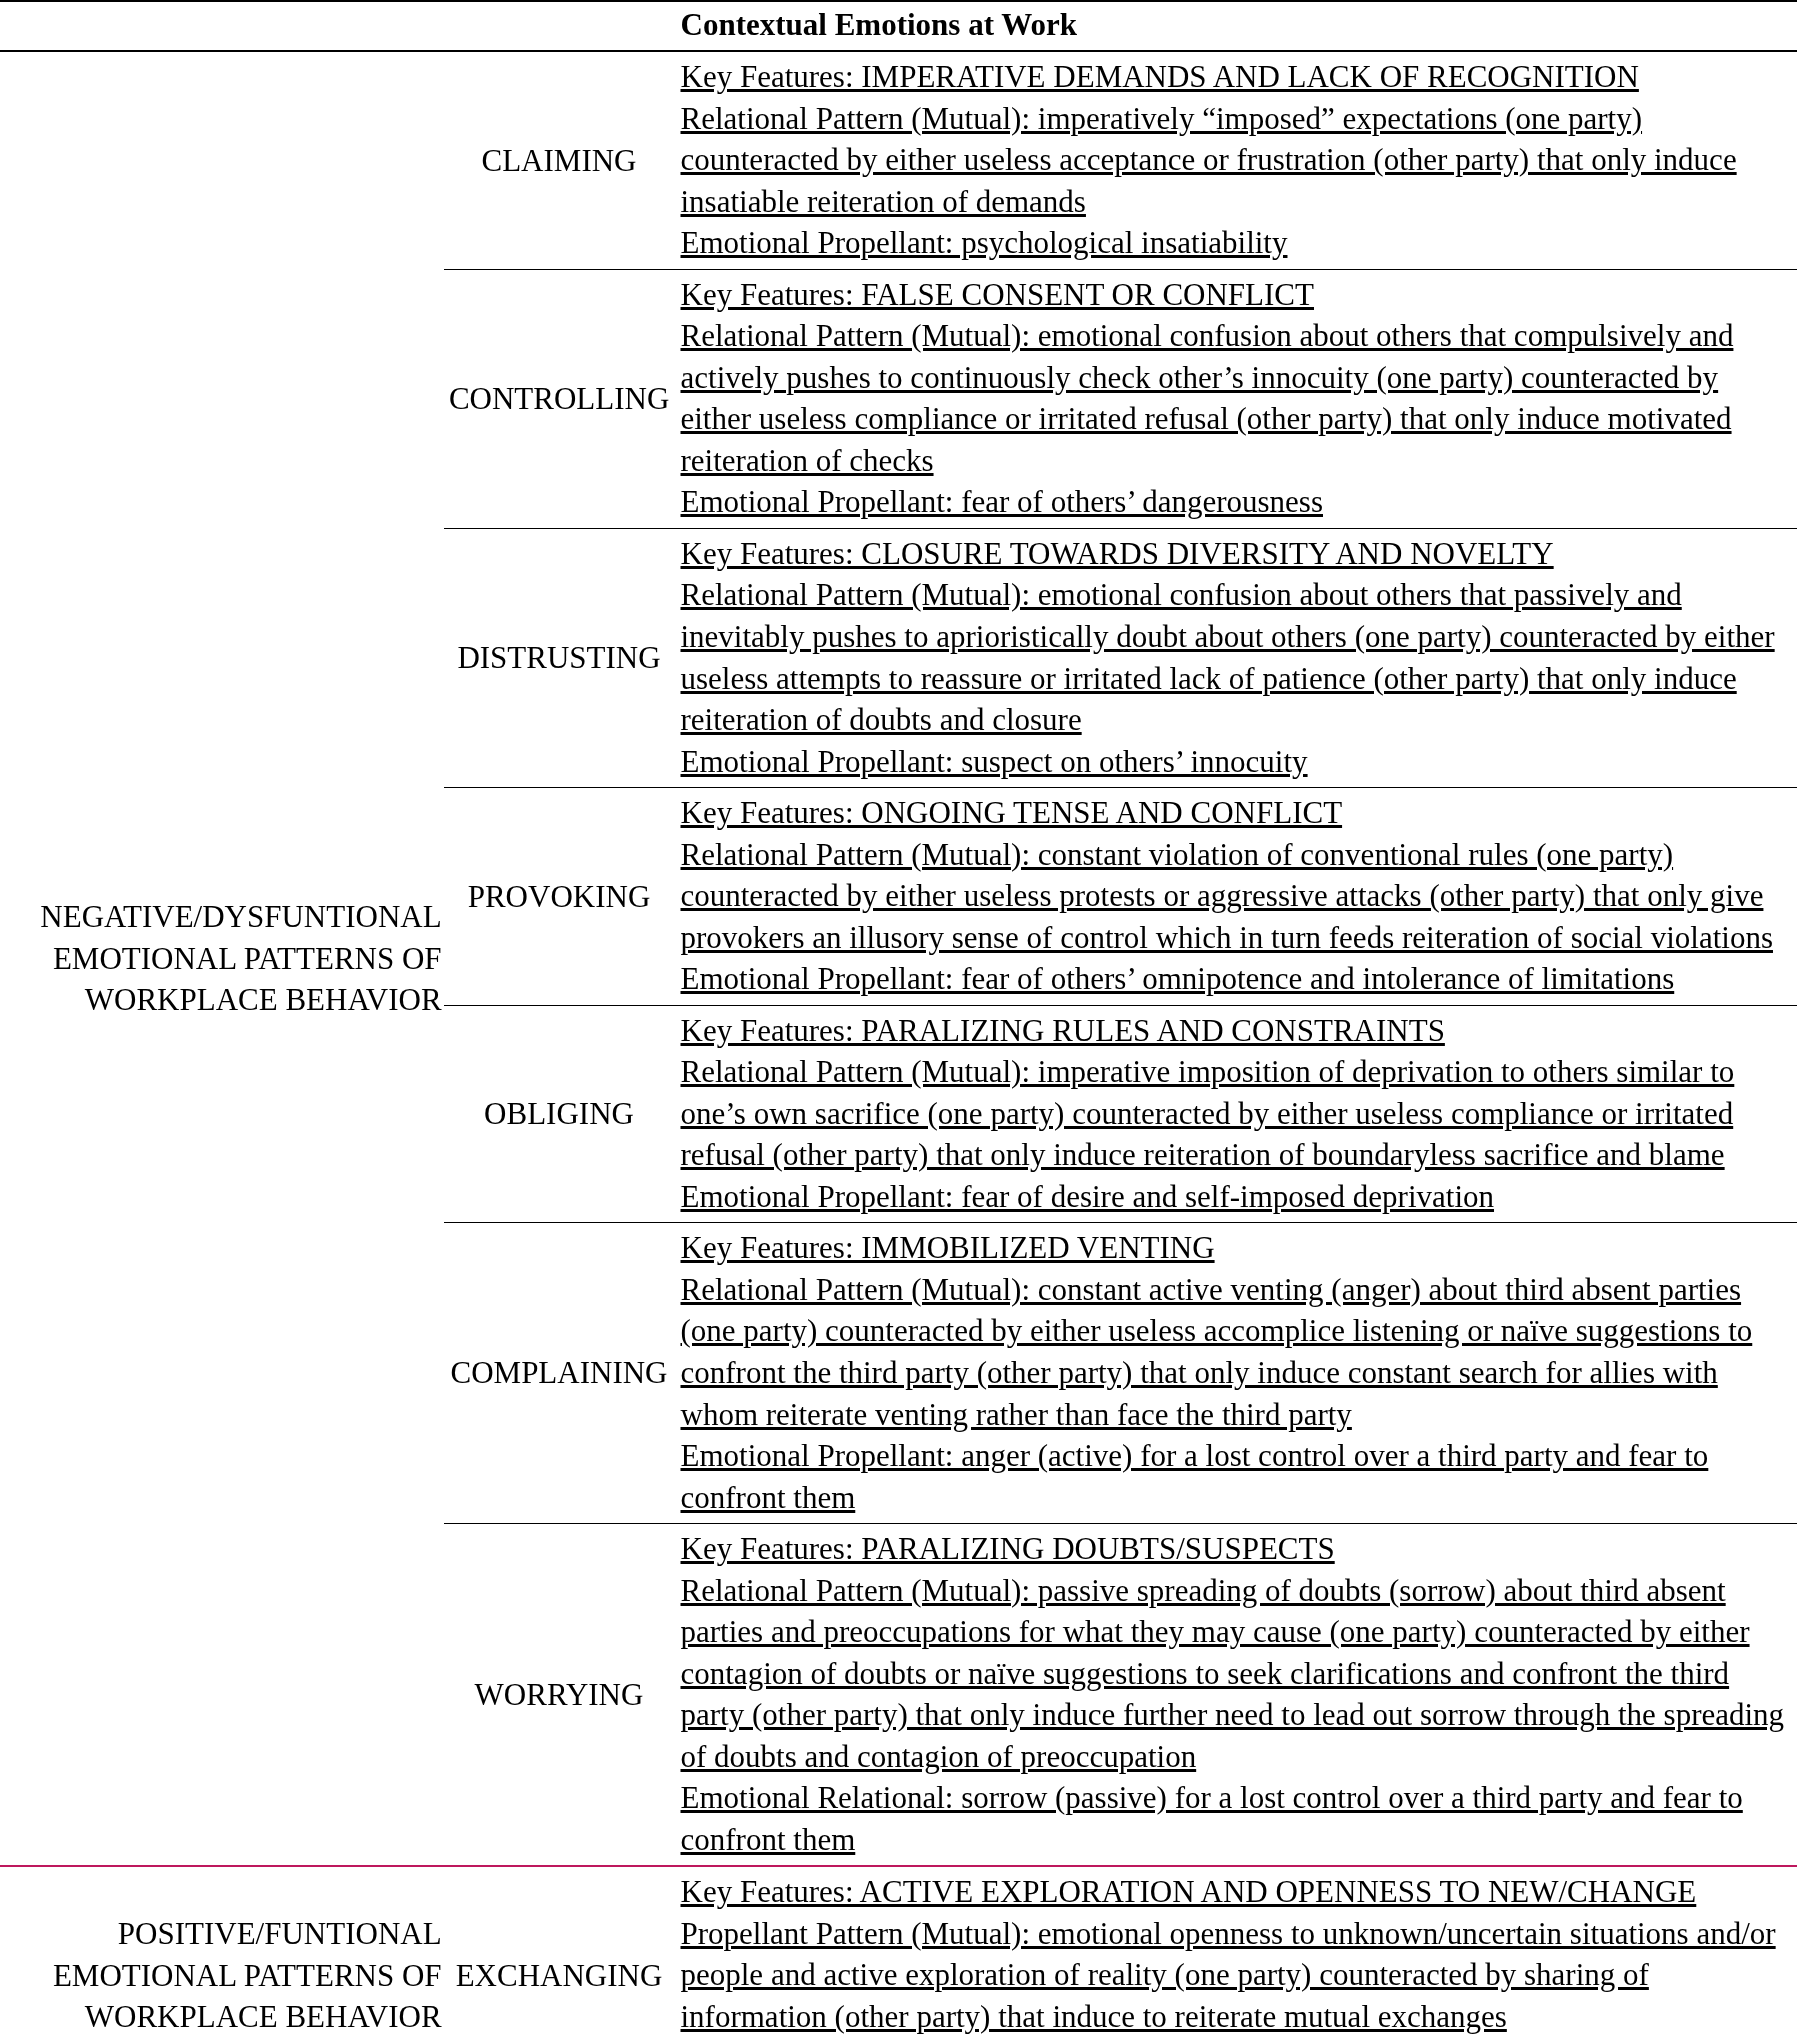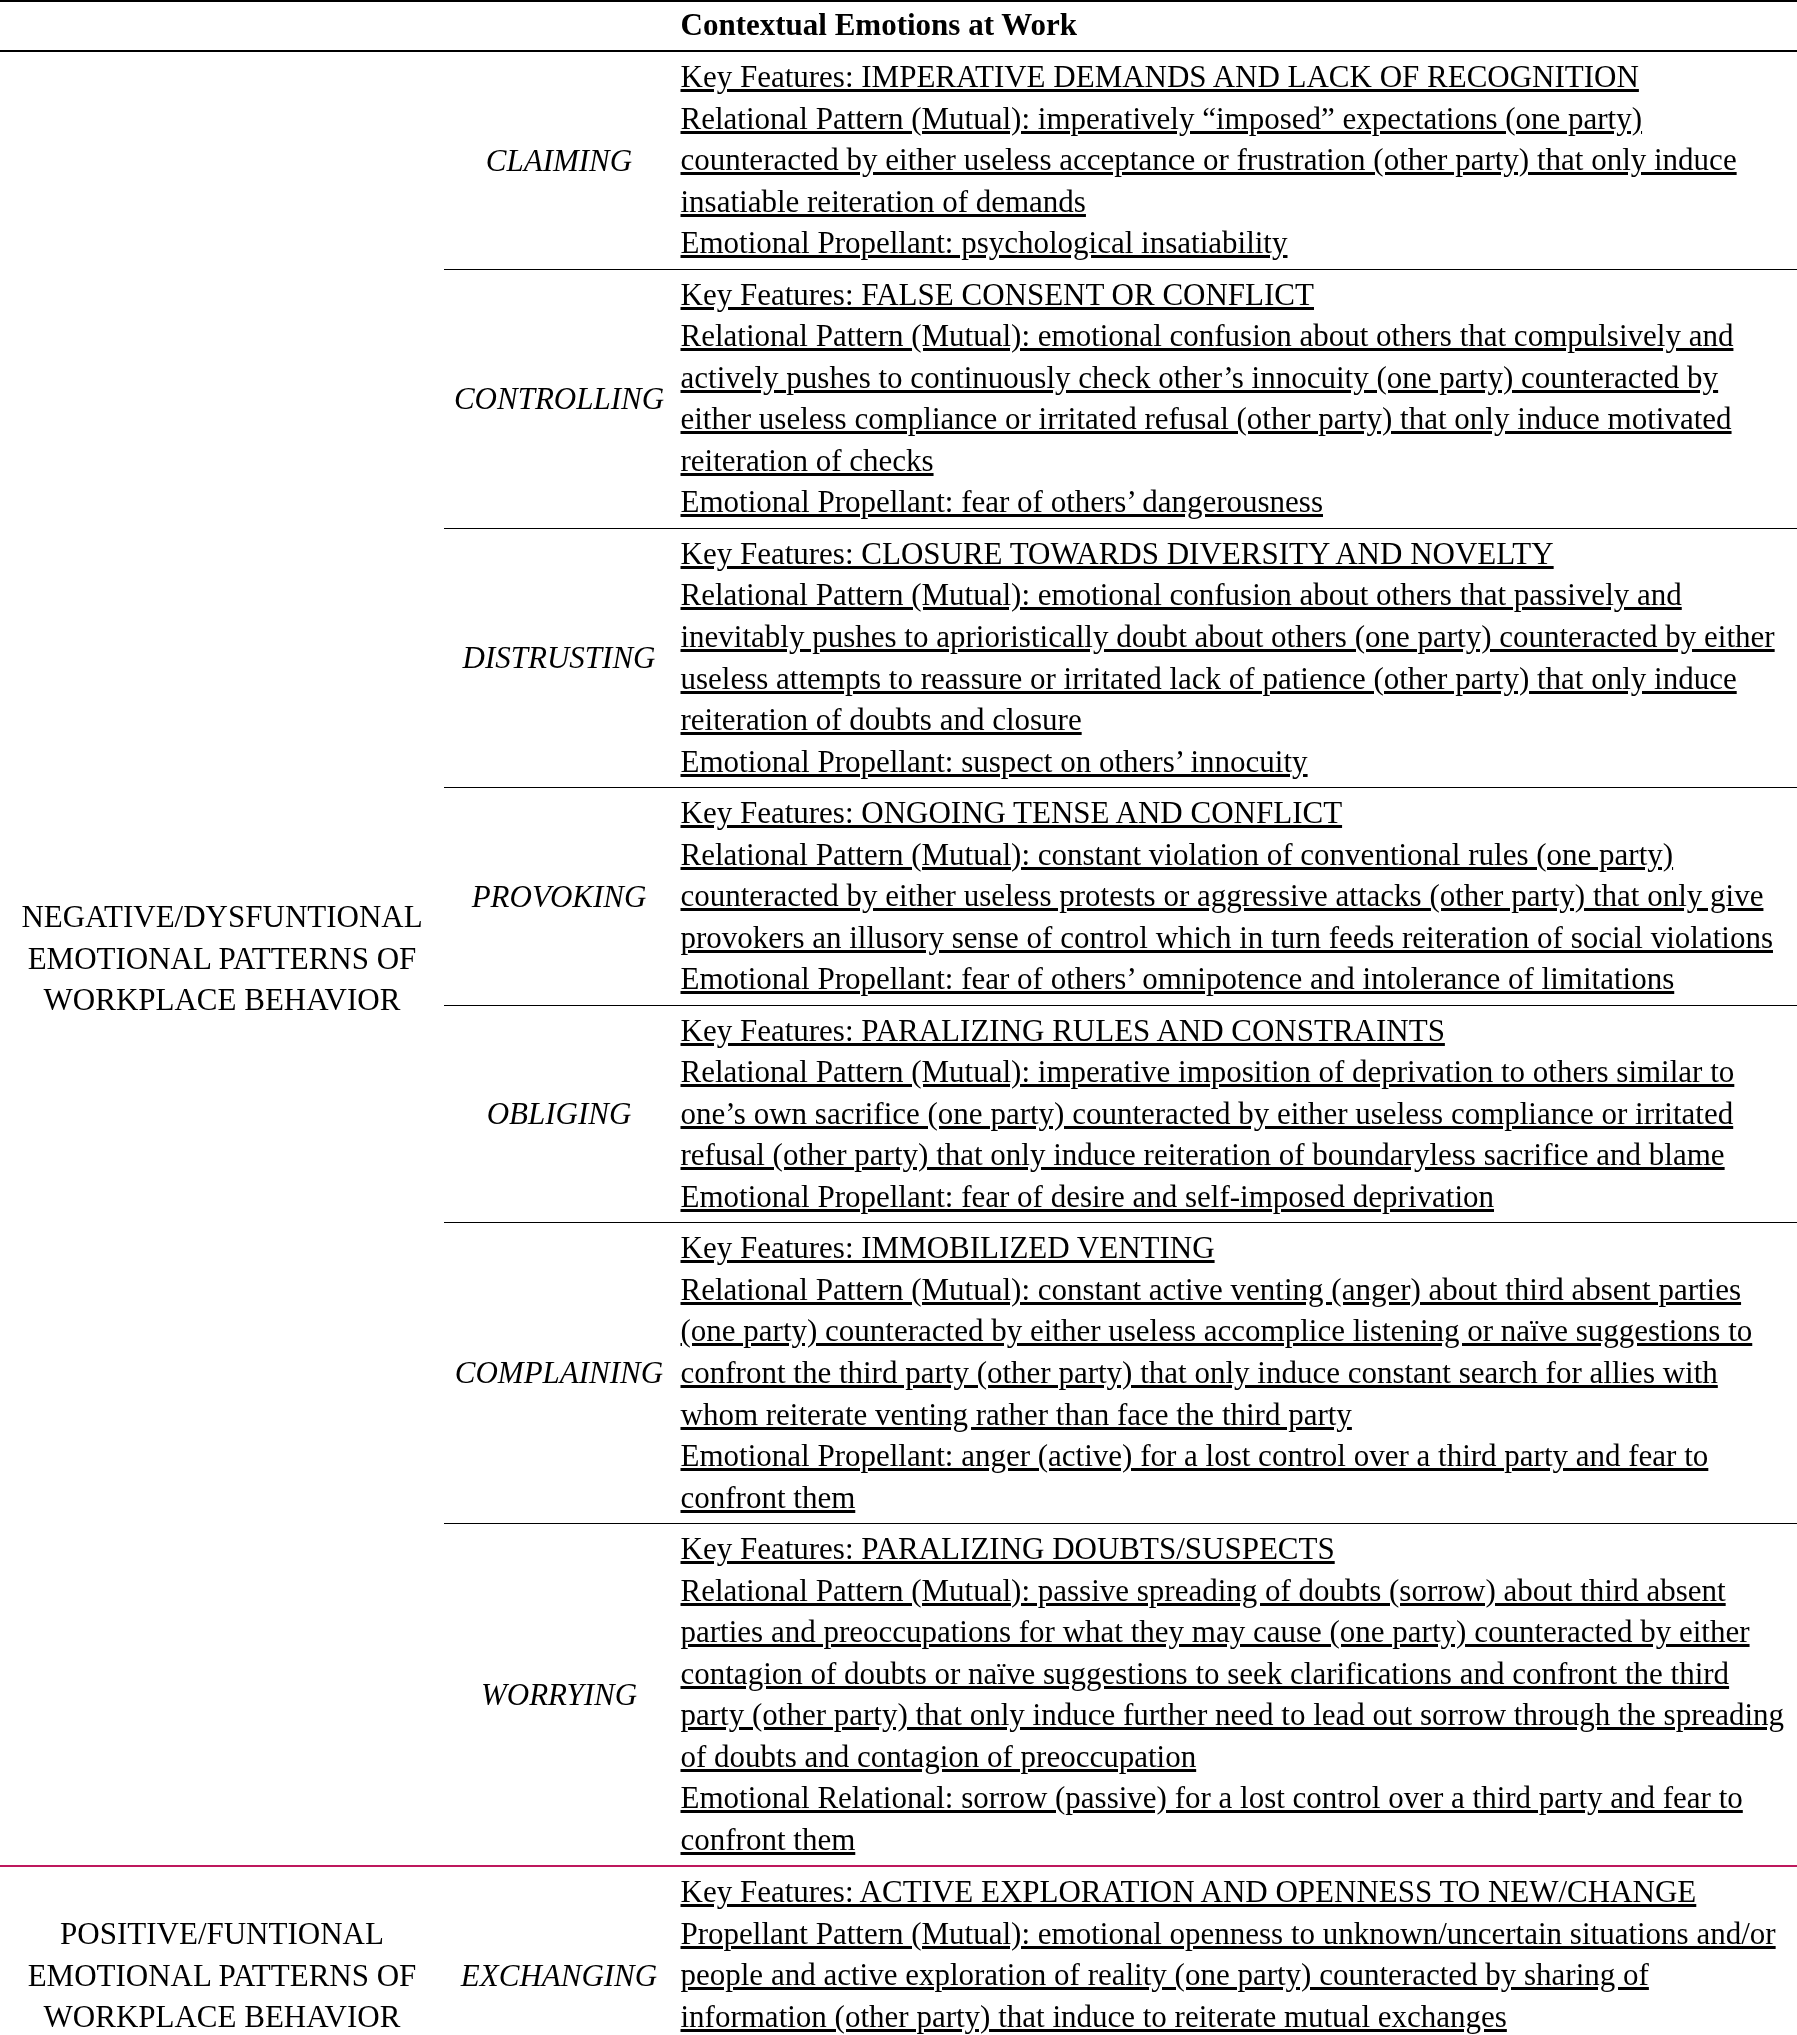--- a/index.html
+++ b/index.html
@@ -27,26 +27,25 @@
   }
   td.header-cell {
     font-weight: bold;
     text-align: left;
     padding: 2.4px 4.9px 4.1px 6.5px;
   }
   tr.header-row td {
     border-bottom: 2px solid #000;
   }
   td.group-cell {
-    text-align: center;
+    text-align: right;
     padding: 4.1px 2.4px;
   }
   td.pattern-cell {
     text-align: center;
-    font-style: italic;
   }
   td.desc-cell {
     text-align: left;
     padding: 4.1px 5.7px 4.9px 6.5px;
   }
   tr.row-sep td.pattern-cell,
   tr.row-sep td.desc-cell {
     border-top: 1.6px solid #000;
   }
   tr.group-start td {

